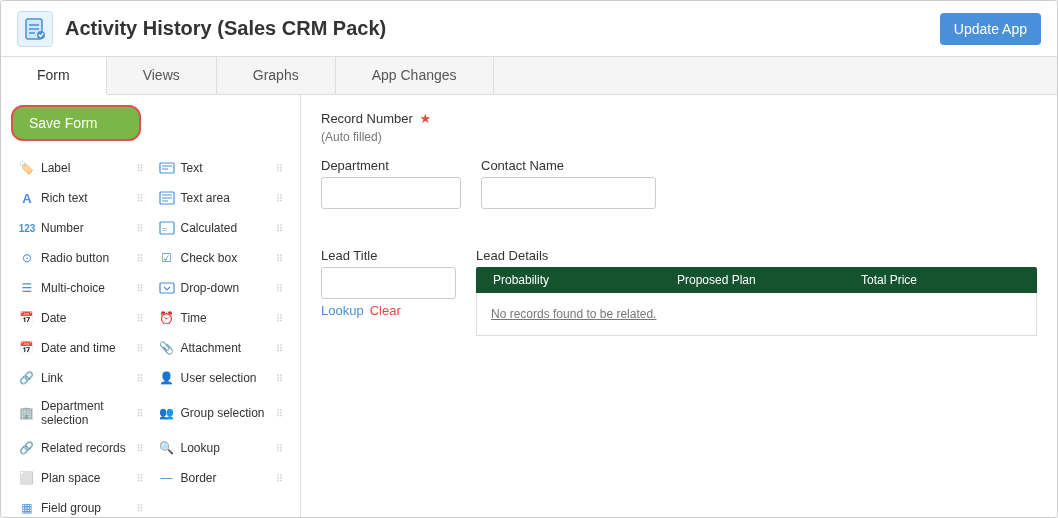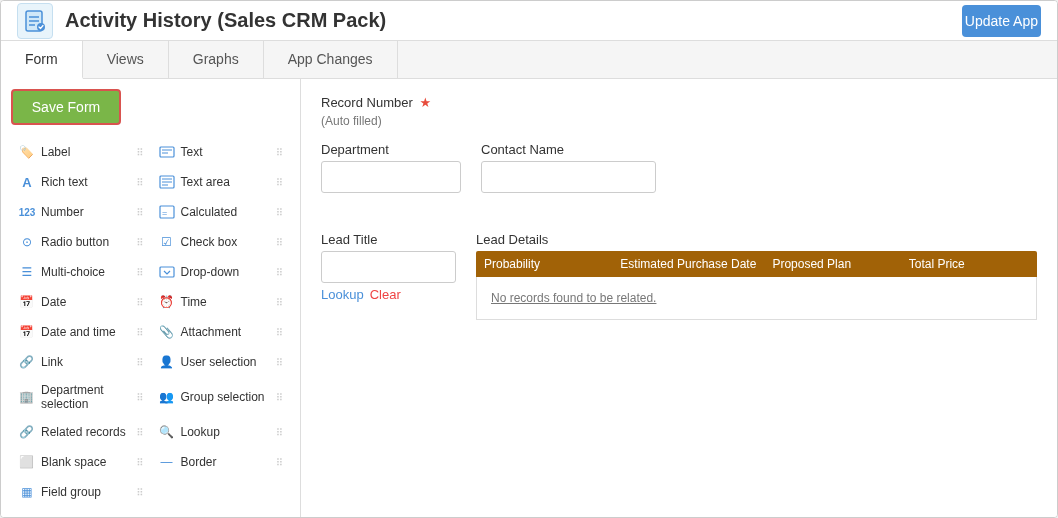--- a/index.html
+++ b/index.html
@@ -16,21 +16,21 @@
       overflow: hidden;
     }
 
     
     .header {
       background: #fff;
       border-bottom: 1px solid #ddd;
       display: flex;
       align-items: center;
       padding: 8px 16px;
-      height: 40px;
+      height: 56px;
       flex-shrink: 0;
     }
     .header-icon {
       width: 36px;
       height: 36px;
       background: #e8f4fb;
       border: 1px solid #c5dff0;
       border-radius: 4px;
       display: flex;
       align-items: center;
@@ -53,34 +53,34 @@
       cursor: pointer;
       margin-right: 12px;
       padding: 6px 12px;
     }
     .btn-update {
       background: #4a90d9;
       border: none;
       color: #fff;
       font-size: 14px;
       cursor: pointer;
-      padding: 8px 3px;
+      padding: 8px 14px;
       border-radius: 4px;
       margin-left: 24px;
     }
 
     
     .tabs {
       display: flex;
       background: #f5f5f5;
       border-bottom: 1px solid #ddd;
       flex-shrink: 0;
     }
     .tab {
-      padding: 10px 24px;
+      padding: 10px 36px;
       font-size: 14px;
       color: #555;
       cursor: pointer;
       border-right: 1px solid #ddd;
       background: #f5f5f5;
     }
     .tab.active {
       background: #fff;
       color: #333;
       border-bottom: 2px solid #fff;
@@ -102,27 +102,27 @@
       display: flex;
       flex-direction: column;
       padding: 10px 10px;
       overflow-y: auto;
       background: #fff;
     }
     .save-btn {
       background: #7ab648;
       color: #fff;
       border: 2px solid #d9534f;
-      border-radius: 4px;
+      border-radius: 12px;
       padding: 8px 16px;
       font-size: 14px;
       cursor: pointer;
       margin-bottom: 12px;
-      width: 110px;
-      text-align: center;
+      width: 130px;
+      text-align: left;
     }
     .field-grid {
       display: grid;
       grid-template-columns: 1fr 1fr;
       gap: 0;
       flex: 1;
     }
     .field-item {
       display: flex;
       align-items: center;
@@ -240,24 +240,25 @@
       border: none;
       color: #ef4444;
       font-size: 13px;
       cursor: pointer;
     }
     .lead-details {
       flex: 1;
     }
     .lead-table-header {
       display: flex;
-      background: #a16207;
+      background: #14532d;
       color: #fff;
       font-size: 12px;
       border-radius: 2px 2px 0 0;
+      padding-left: 9px;
     }
     .lead-th {
       padding: 6px 8px;
       flex: 1;
       white-space: nowrap;
     }
     .lead-table-body {
       border: 1px solid #ddd;
       border-top: none;
       padding: 14px;
@@ -428,21 +429,21 @@
           <span class="field-drag">⠿</span>
         </div>
         <div class="field-item">
           <span class="field-icon">🔍</span>
           <span>Lookup</span>
           <span class="field-drag">⠿</span>
         </div>
 
         <div class="field-item">
           <span class="field-icon">⬜</span>
-          <span>Blank space</span>
+          <span>Plan space</span>
           <span class="field-drag">⠿</span>
         </div>
         <div class="field-item">
           <span class="field-icon">—</span>
           <span>Border</span>
           <span class="field-drag">⠿</span>
         </div>
 
         <div class="field-item">
           <span class="field-icon">▦</span>
@@ -482,21 +483,20 @@
           <div class="lookup-clear">
             <button class="btn-lookup">Lookup</button>
             <button class="btn-clear">Clear</button>
           </div>
         </div>
 
         <div class="lead-details">
           <div class="field-label">Lead Details</div>
           <div class="lead-table-header">
             <div class="lead-th">Probability</div>
-            <div class="lead-th">Estimated Purchase Date</div>
             <div class="lead-th">Proposed Plan</div>
             <div class="lead-th">Total Price</div>
           </div>
           <div class="lead-table-body">
             <span>No records found to be related.</span>
           </div>
         </div>
       </div>
 
     </div>

